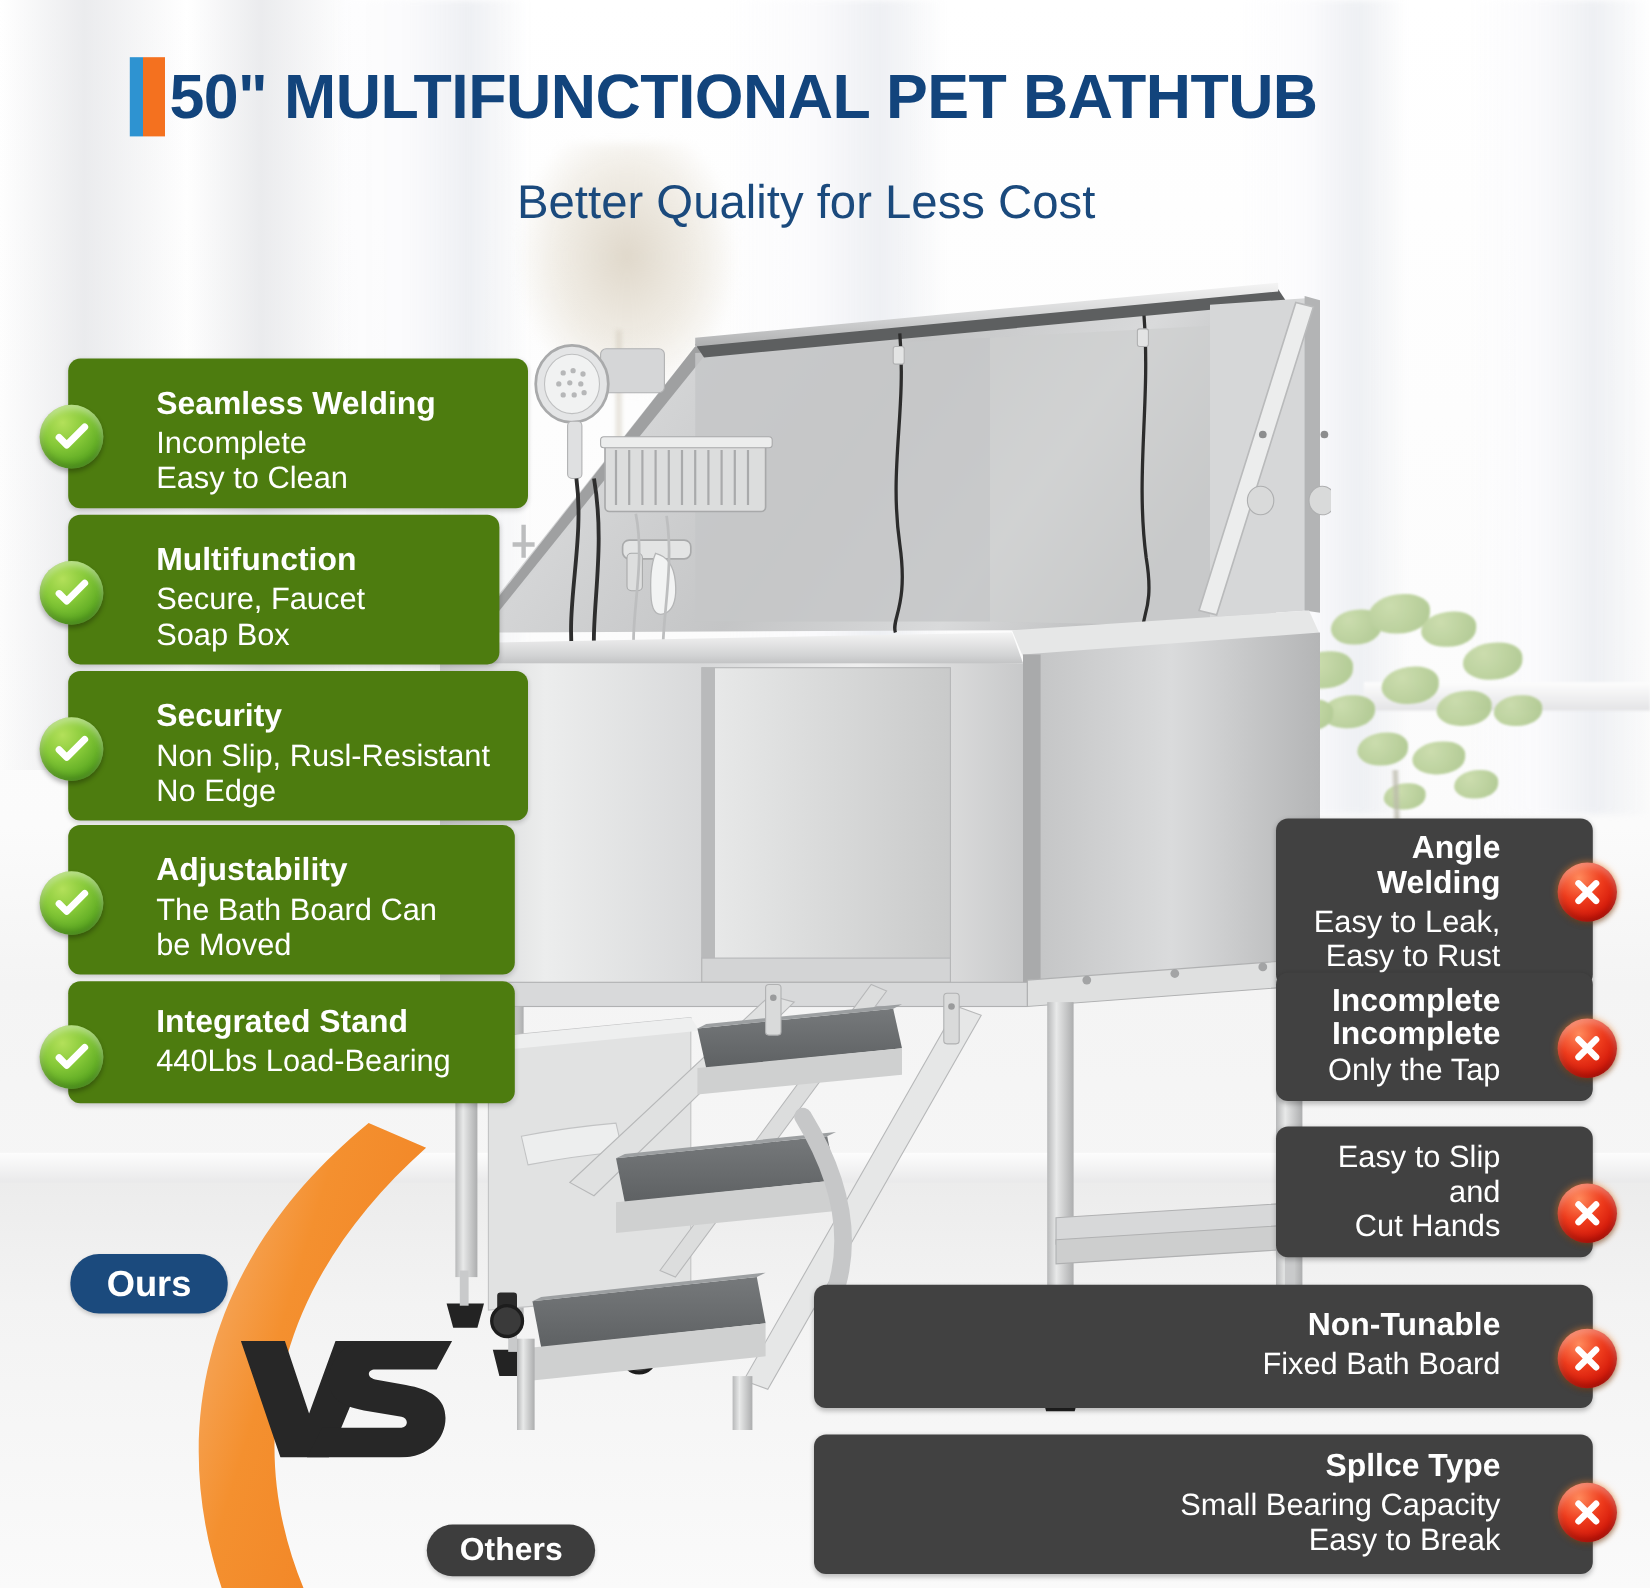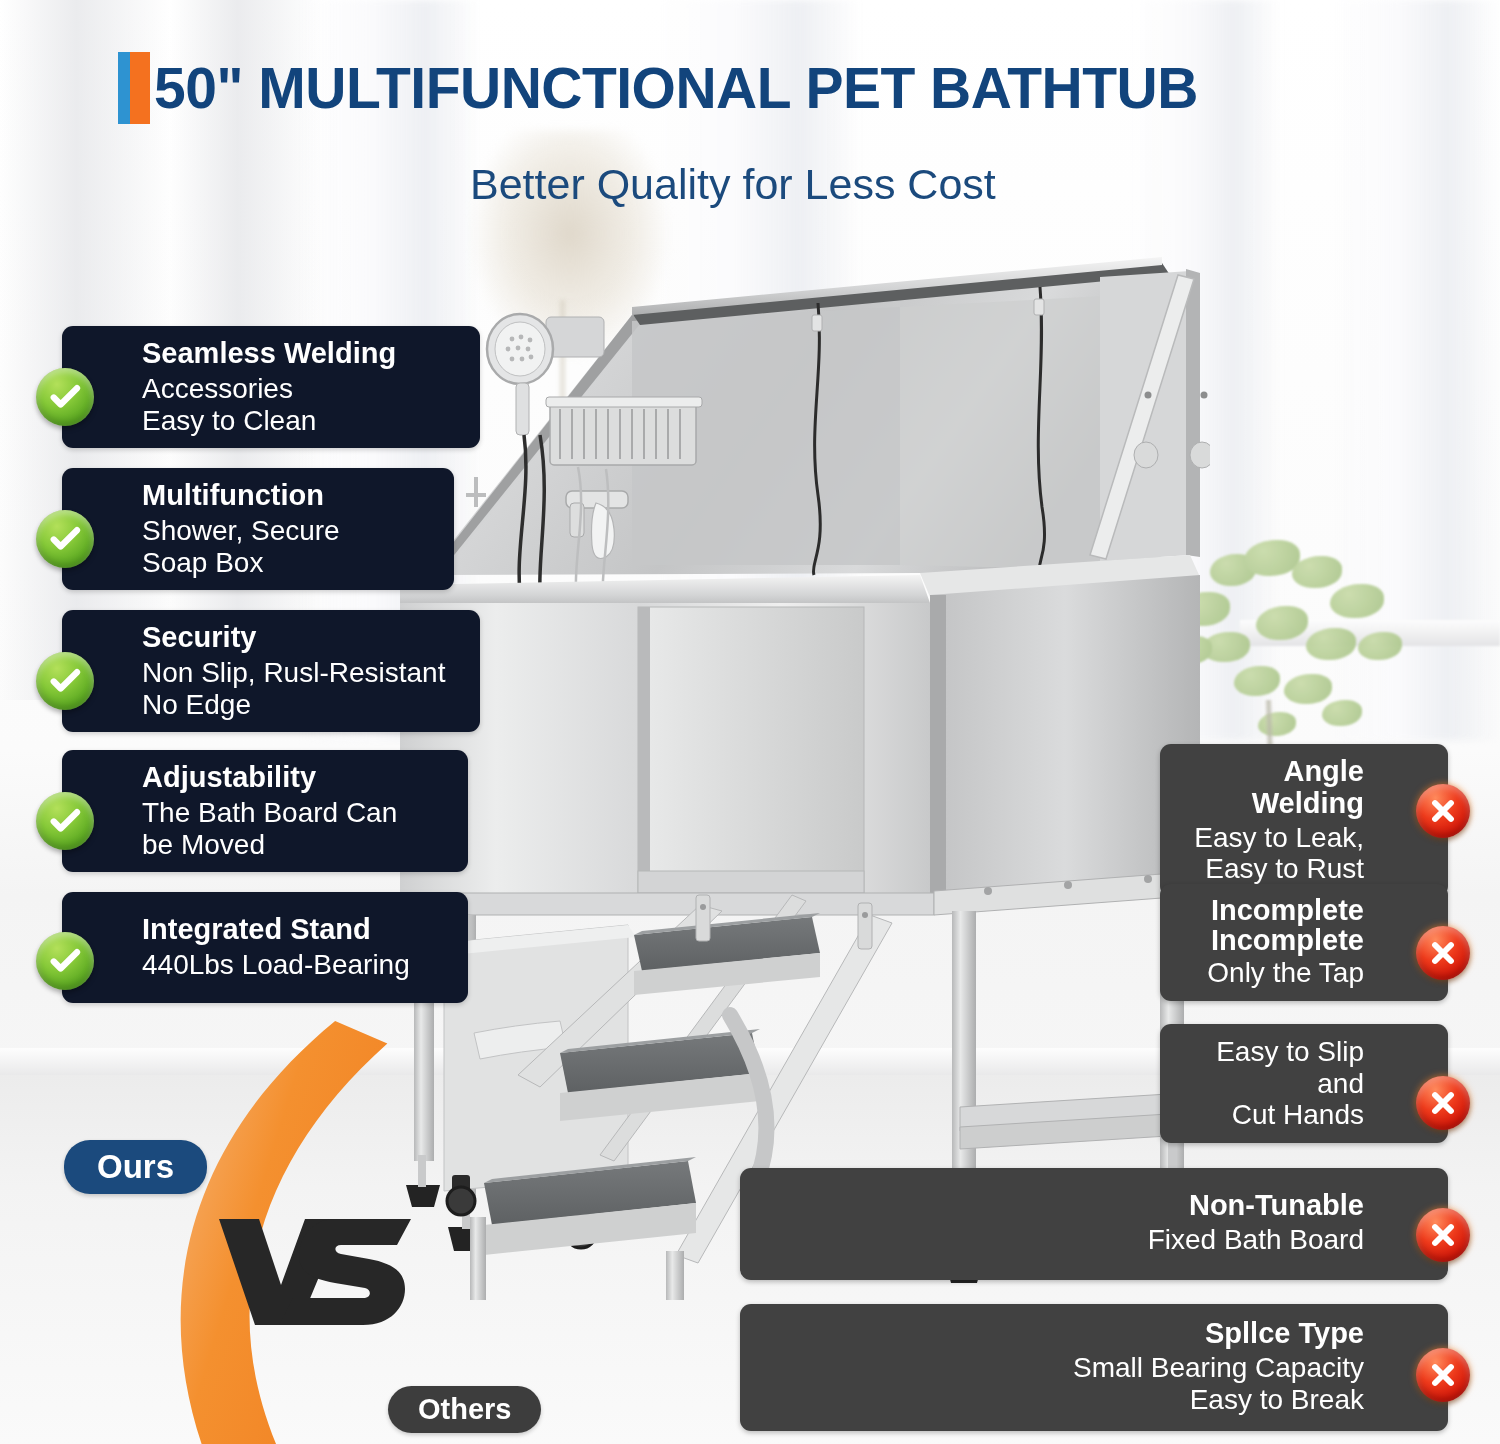--- a/index.html
+++ b/index.html
@@ -126,25 +126,25 @@
     white-space: nowrap;
   }
 
   
   .badge-title { font-weight: bold; line-height: 1.1; }
   .badge-line { line-height: 1.13; }
 
   
   .pro-card {
     position: absolute;
-    background: #0f172a;
+    background: #4d7c0f;
     border-radius: 11px;
     box-shadow: 0 2px 5px rgba(0,0,0,.18);
     color: #fff;
-    padding: 12px 16px 12px 80px;
+    padding: 26px 16px 12px 80px;
   }
   .pro-card .badge-title { font-size: 29px; margin-bottom: 3px; }
   .pro-card .badge-line  { font-size: 28px; }
 
   .tick {
     position: absolute;
     left: -26px;
     width: 58px; height: 58px;
     border-radius: 50%;
     background: radial-gradient(circle at 36% 28%, #b3e05a 0%, #86c938 38%, #5aa721 72%, #3f8a17 100%);
@@ -456,32 +456,32 @@
 </div>
 <div id="subtitle">Better Quality for Less Cost</div>
 
 <div class="pro-card" style="left:62px; top:326px; width:418px;">
   <span class="tick" style="top:42px;">
     <svg viewBox="0 0 24 24">
         <path d="M4.5 12.4l4.6 4.6L20 6.1" stroke="#fff" stroke-width="4.2" fill="none" stroke-linecap="round" stroke-linejoin="round"></path>
       </svg>
   </span>
   <div class="badge-title">Seamless Welding</div>
-  <div class="badge-line">Accessories</div>
+  <div class="badge-line">Incomplete</div>
   <div class="badge-line">Easy to Clean</div>
 </div>
 
 <div class="pro-card" style="left:62px; top:468px; width:392px;">
   <span class="tick" style="top:42px;">
     <svg viewBox="0 0 24 24">
         <path d="M4.5 12.4l4.6 4.6L20 6.1" stroke="#fff" stroke-width="4.2" fill="none" stroke-linecap="round" stroke-linejoin="round"></path>
       </svg>
   </span>
   <div class="badge-title">Multifunction</div>
-  <div class="badge-line">Shower, Secure</div>
+  <div class="badge-line">Secure, Faucet</div>
   <div class="badge-line">Soap Box</div>
 </div>
 
 <div class="pro-card" style="left:62px; top:610px; width:418px;">
   <span class="tick" style="top:42px;">
     <svg viewBox="0 0 24 24">
         <path d="M4.5 12.4l4.6 4.6L20 6.1" stroke="#fff" stroke-width="4.2" fill="none" stroke-linecap="round" stroke-linejoin="round"></path>
       </svg>
   </span>
   <div class="badge-title">Security</div>

